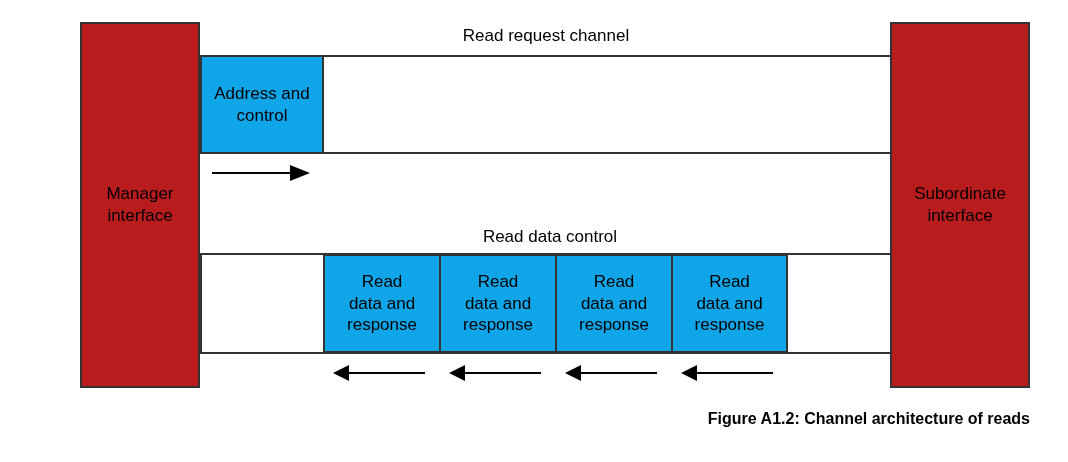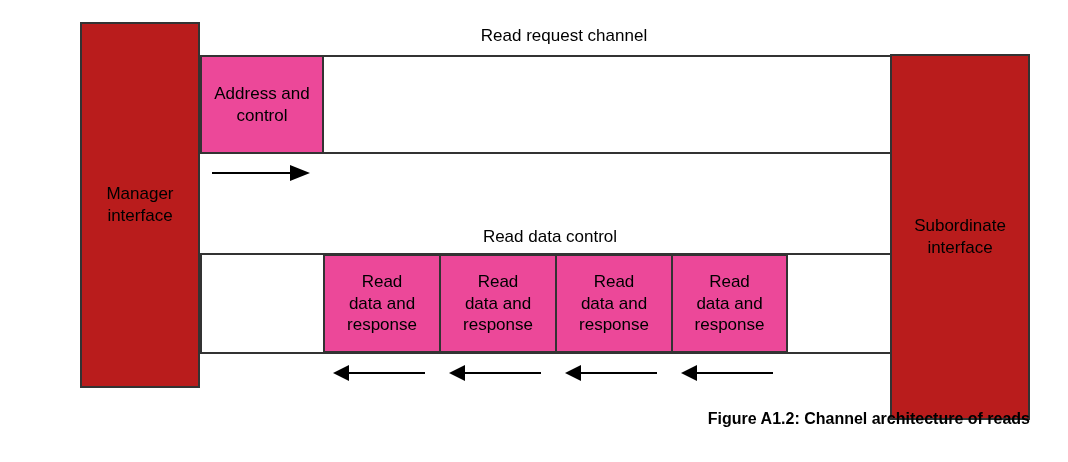--- a/index.html
+++ b/index.html
@@ -28,21 +28,21 @@
     justify-content: center;
     text-align: center;
     font-size: 17px;
     line-height: 1.28;
     white-space: pre-line;
   }
   .endpoint {
     background: #b91c1c;
   }
   .gray-cell {
-    background: #ec4899;
+    background: #0ea5e9;
   }
   .channel-frame {
     position: absolute;
     box-sizing: border-box;
     border: 2px solid #333333;
     background: #ffffff;
   }
   .channel-label {
     position: absolute;
     font-size: 17px;
@@ -64,24 +64,24 @@
   }
 </style>
 </head>
 <body>
 
 <div id="figure">
 
   <div class="box endpoint" style="left:80px; top:22px; width:120px; height:366px;">Manager
 interface</div>
 
-  <div class="box endpoint" style="left:890px; top:22px; width:140px; height:366px;margin-top:32px;">Subordinate
+  <div class="box endpoint" style="left:890px; top:22px; width:140px; height:366px;">Subordinate
 interface</div>
 
-  <div class="channel-label" style="left:394px; top:27px; width:340px;">Read request channel</div>
+  <div class="channel-label" style="left:376px; top:27px; width:340px;">Read request channel</div>
 
   <div class="channel-frame" style="left:200px; top:55px; width:692px; height:99px;"></div>
 
   <div class="box gray-cell" style="left:200px; top:55px; width:124px; height:99px;">Address and
 control</div>
 
   <svg class="arrow-svg" style="left:212px; top:164px;" width="100" height="18" viewBox="0 0 100 18">
     <line x1="0" y1="9" x2="80" y2="9" stroke="#000000" stroke-width="2"></line>
     <polygon points="78,1 98,9 78,17" fill="#000000"></polygon>
   </svg>

